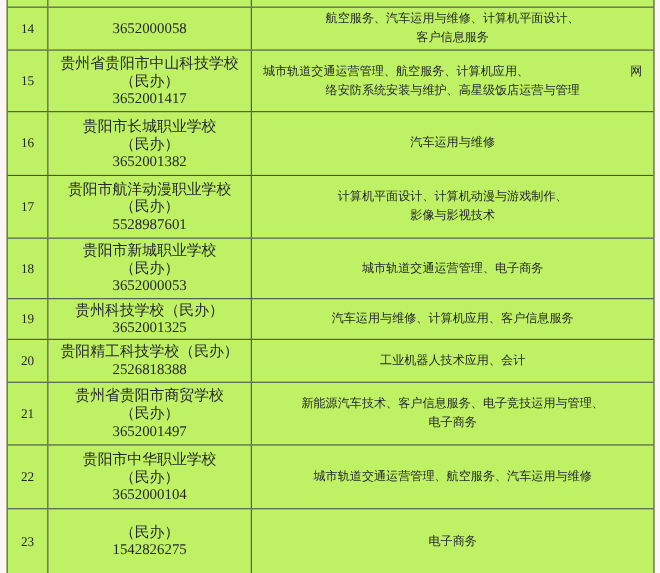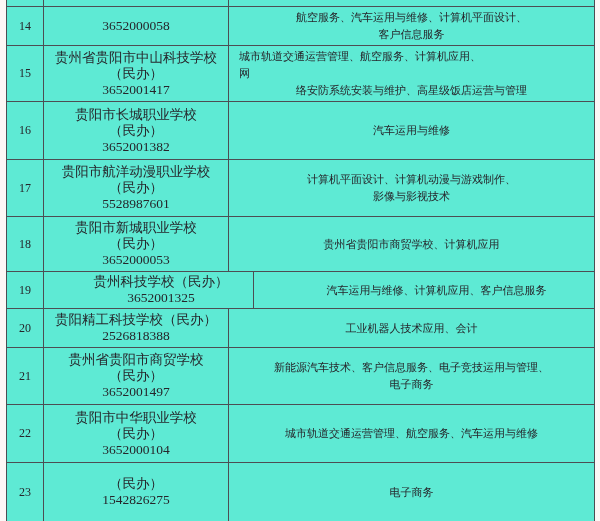--- a/index.html
+++ b/index.html
@@ -7,34 +7,34 @@
   body {
     background:#fcf7f6;
     font-family:"Liberation Serif","DejaVu Serif",serif;
     color:#26262b;
     position:relative;
   }
   .tbl {
     position:absolute; left:6px; top:0; width:589px;
     border-left:1px solid #4d4d53;
     border-right:1px solid #4d4d53;
-    background:#5eead4;
+    background:#bef264;
   }
   .row {
     display:flex; align-items:stretch;
     border-bottom:1px solid #4d4d53;
   }
   .row.sliver { height:7px; }
   
   .row:nth-child(2)  { min-height:37px; }
   .row:nth-child(3)  { min-height:56px; }
   .row:nth-child(4)  { min-height:58px; }
   .row:nth-child(5)  { min-height:57px; }
   .row:nth-child(6)  { min-height:55px; }
-  .row:nth-child(7)  { min-height:33px;gap:25px; }
+  .row:nth-child(7)  { min-height:33px; }
   .row:nth-child(8)  { min-height:39px; }
   .row:nth-child(9)  { min-height:57px; }
   .row:nth-child(10) { min-height:58px; }
   .row:nth-child(11) { min-height:59px; }
   .cell {
     display:flex; flex-direction:column;
     justify-content:center; align-items:center;
     text-align:center;
     padding:2px 2px;
   }
@@ -49,21 +49,21 @@
     font-size:13.5px; line-height:16px;
   }
   .c-prog {
     flex:1 1 auto;
     font-size:11px; line-height:17px;
     padding:2px 8px;
   }
   .line { width:100%; }
   .line.split {
     display:flex; justify-content:space-between;
-    text-align:left; padding:0 2px 0 2px;flex-direction:column;
+    text-align:left; padding:0 2px 0 2px;
   }
 </style>
 </head>
 <body>
 
 <div class="tbl">
 
   <div class="row sliver">
     <div class="cell c-num"></div>
     <div class="cell c-school"></div>
@@ -133,21 +133,21 @@
   <div class="row">
     <div class="cell c-num">
         <div class="line">18</div>
       </div>
     <div class="cell c-school">
         <div class="line">贵阳市新城职业学校</div>
         <div class="line">（民办）</div>
         <div class="line">3652000053</div>
       </div>
     <div class="cell c-prog">
-        <div class="line">贵州省贵阳市商贸学校、计算机应用</div>
+        <div class="line">城市轨道交通运营管理、电子商务</div>
       </div>
   </div>
 
   <div class="row">
     <div class="cell c-num">
         <div class="line">19</div>
       </div>
     <div class="cell c-school">
         <div class="line">贵州科技学校（民办）</div>
         <div class="line">3652001325</div>

